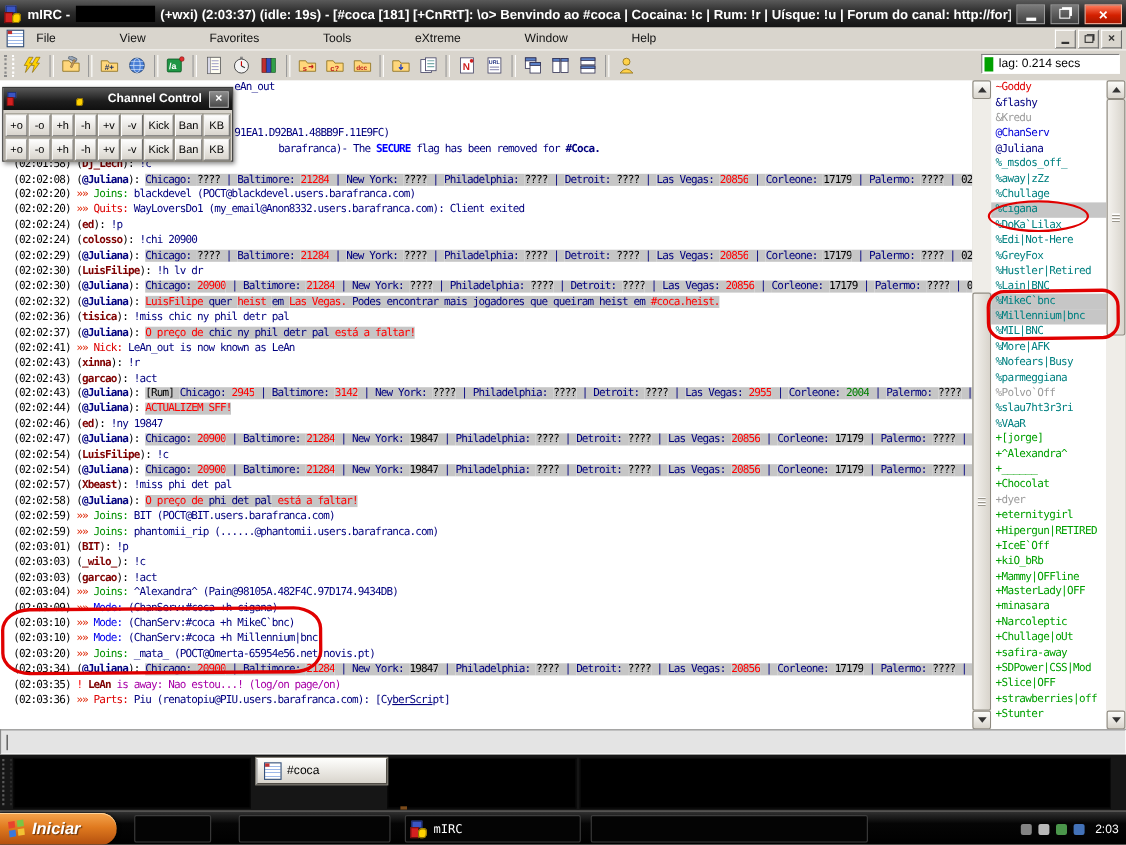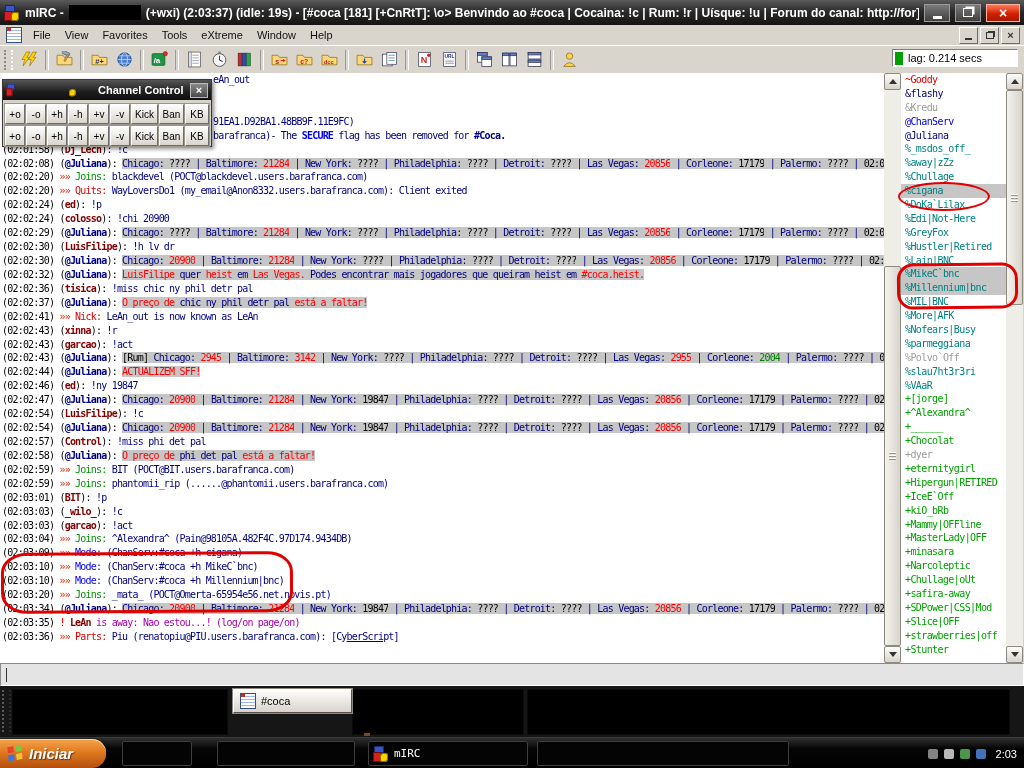--- a/index.html
+++ b/index.html
@@ -14,41 +14,41 @@
   .winbtn{height:18px;border:1px solid #9a9a9a;display:flex;align-items:center;justify-content:center;box-sizing:border-box;}
   .winbtn.min,.winbtn.rst{width:26px;background:linear-gradient(#7a7a7a,#3f3f3f);}
   .winbtn.cls{width:34px;background:linear-gradient(#ff7a5a,#d42000 55%,#a81800);border-color:#ffb09a;}
   .g-min{width:9px;height:3px;background:#fff;margin-top:9px;}
   .g-rst{width:8px;height:7px;border:1px solid #fff;box-shadow:2px -2px 0 -0.5px #fff;}
   .g-cls{color:#fff;font-weight:bold;font-size:14px;line-height:14px;}
 
   
   .menubar{position:absolute;left:0;top:25px;width:1024px;height:21px;background:#d9d5cd;border-bottom:1px solid #fff;
     display:flex;align-items:center;font-size:11px;color:#111;padding:0 2px;box-sizing:border-box;}
-  .menus{display:flex;align-items:center;flex:1;}
+  .menus{display:flex;align-items:center;flex:1;gap:44px;}
   .menu-item{padding:2px 7px;cursor:default;}
   .mdi-btns{display:flex;gap:2px;margin-right:2px;}
   .mdibtn{width:17px;height:15px;background:#d9d5cd;border:1px solid;border-color:#fff #6d6d6d #6d6d6d #fff;display:flex;align-items:center;justify-content:center;}
   .g-min2{width:7px;height:2px;background:#333;margin-top:8px;}
   .g-rst2{width:6px;height:5px;border:1px solid #333;box-shadow:1.5px -1.5px 0 -0.5px #333;}
   .g-cls2{color:#333;font-weight:bold;font-size:11px;line-height:11px;}
 
   
   .toolbar{position:absolute;left:0;top:46px;width:1024px;height:27px;background:#d9d5cd;display:flex;align-items:center;padding-left:3px;box-sizing:border-box;}
   .grip{width:5px;height:20px;margin:0 4px 0 1px;border-left:2px dotted #8a8a8a;border-right:2px dotted #fff;}
   .tbtn{width:25px;height:23px;display:flex;align-items:center;justify-content:center;flex:0 0 auto;}
   .tsep{width:2px;height:20px;border-left:1px solid #9a9a9a;border-right:1px solid #fff;margin:0 3px;flex:0 0 auto;}
   .lag{position:absolute;right:6px;top:3px;width:126px;height:18px;background:#fff;border:1px solid;border-color:#808080 #fff #fff #808080;
     display:flex;align-items:center;font-size:11px;color:#000;gap:5px;padding-left:2px;box-sizing:border-box;}
   .lag-led{width:8px;height:13px;background:#00a000;flex:0 0 auto;}
 
   
   .chat{position:absolute;left:0;top:73px;width:884px;height:590px;background:#fff;overflow:hidden;
     font-family:"DejaVu Sans Mono",monospace;font-size:10px;letter-spacing:-0.8px;color:#000;}
-  .line{height:13.93px;line-height:13.93px;white-space:nowrap;padding-left:2px;}
+  .line{height:13.93px;line-height:13.93px;white-space:nowrap;padding-left:12px;}
   .c-ts{color:#000;}
   .c-nick{color:#7f0000;font-weight:bold;}
   .c-jn{color:#00007f;font-weight:bold;}
   .c-msg{color:#00007f;}
   .c-msgu{color:#00007f;text-decoration:underline;}
   .c-arr{color:#dd2200;}
   .c-join{color:#009000;}
   .c-evt{color:#dd0000;}
   .c-mode{color:#0000ee;}
   .c-red{color:#ff0000;margin-top:36px;}
@@ -352,21 +352,21 @@
       <span>lag: 0.214 secs</span>
     </div>
   </div>
 
   <div class="chat">
     <div>
         <div class="line" style="padding-left: 213px;"><span class="c-msg">eAn_out</span></div>
         <div class="line"></div>
         <div class="line"></div>
         <div class="line" style="padding-left: 213px;"><span class="c-msg">91EA1.D92BA1.48BB9F.11E9FC)</span></div>
-        <div class="line" style="padding-left: 213px;"><span class="c-msg">barafranca)- The </span><span class="c-bblue">SECURE</span><span class="c-msg"> flag has been removed for </span><span class="c-bnavy">#Coca.</span></div>
+        <div class="line" style="padding-left: 213px; margin-left: 40px;"><span class="c-msg">barafranca)- The </span><span class="c-bblue">SECURE</span><span class="c-msg"> flag has been removed for </span><span class="c-bnavy">#Coca.</span></div>
         <div class="line"><span class="c-ts">(02:01:58) (</span><span class="c-nick">Dj_Lech</span><span class="c-ts">): </span><span class="c-msg">!c</span></div>
         <div class="line"><span class="c-ts">(02:02:08) (</span><span class="c-jn">@Juliana</span><span class="c-ts">): </span><span class="c-msg hl">Chicago: </span><span class="c-blk hl">????</span><span class="c-msg hl"> | </span><span class="c-msg hl">Baltimore: </span><span class="c-red hl">21284</span><span class="c-msg hl"> | </span><span class="c-msg hl">New York: </span><span class="c-blk hl">????</span><span class="c-msg hl"> | </span><span class="c-msg hl">Philadelphia: </span><span class="c-blk hl">????</span><span class="c-msg hl"> | </span><span class="c-msg hl">Detroit: </span><span class="c-blk hl">????</span><span class="c-msg hl"> | </span><span class="c-msg hl">Las Vegas: </span><span class="c-red hl">20856</span><span class="c-msg hl"> | </span><span class="c-msg hl">Corleone: </span><span class="c-blk hl">17179</span><span class="c-msg hl"> | </span><span class="c-msg hl">Palermo: </span><span class="c-blk hl">????</span><span class="c-msg hl"> | </span><span class="c-blk hl">02:00</span></div>
         <div class="line"><span class="c-ts">(02:02:20) </span><span class="c-arr">»» </span><span class="c-join">Joins: </span><span class="c-msg">blackdevel (POCT@blackdevel.users.barafranca.com)</span></div>
         <div class="line"><span class="c-ts">(02:02:20) </span><span class="c-arr">»» </span><span class="c-evt">Quits: </span><span class="c-msg">WayLoversDo1 (my_email@Anon8332.users.barafranca.com): Client exited</span></div>
         <div class="line"><span class="c-ts">(02:02:24) (</span><span class="c-nick">ed</span><span class="c-ts">): </span><span class="c-msg">!p</span></div>
         <div class="line"><span class="c-ts">(02:02:24) (</span><span class="c-nick">colosso</span><span class="c-ts">): </span><span class="c-msg">!chi 20900</span></div>
         <div class="line"><span class="c-ts">(02:02:29) (</span><span class="c-jn">@Juliana</span><span class="c-ts">): </span><span class="c-msg hl">Chicago: </span><span class="c-blk hl">????</span><span class="c-msg hl"> | </span><span class="c-msg hl">Baltimore: </span><span class="c-red hl">21284</span><span class="c-msg hl"> | </span><span class="c-msg hl">New York: </span><span class="c-blk hl">????</span><span class="c-msg hl"> | </span><span class="c-msg hl">Philadelphia: </span><span class="c-blk hl">????</span><span class="c-msg hl"> | </span><span class="c-msg hl">Detroit: </span><span class="c-blk hl">????</span><span class="c-msg hl"> | </span><span class="c-msg hl">Las Vegas: </span><span class="c-red hl">20856</span><span class="c-msg hl"> | </span><span class="c-msg hl">Corleone: </span><span class="c-blk hl">17179</span><span class="c-msg hl"> | </span><span class="c-msg hl">Palermo: </span><span class="c-blk hl">????</span><span class="c-msg hl"> | </span><span class="c-blk hl">02:00</span></div>
         <div class="line"><span class="c-ts">(02:02:30) (</span><span class="c-nick">LuisFilipe</span><span class="c-ts">): </span><span class="c-msg">!h lv dr</span></div>
         <div class="line"><span class="c-ts">(02:02:30) (</span><span class="c-jn">@Juliana</span><span class="c-ts">): </span><span class="c-msg hl">Chicago: </span><span class="c-red hl">20900</span><span class="c-msg hl"> | </span><span class="c-msg hl">Baltimore: </span><span class="c-red hl">21284</span><span class="c-msg hl"> | </span><span class="c-msg hl">New York: </span><span class="c-blk hl">????</span><span class="c-msg hl"> | </span><span class="c-msg hl">Philadelphia: </span><span class="c-blk hl">????</span><span class="c-msg hl"> | </span><span class="c-msg hl">Detroit: </span><span class="c-blk hl">????</span><span class="c-msg hl"> | </span><span class="c-msg hl">Las Vegas: </span><span class="c-red hl">20856</span><span class="c-msg hl"> | </span><span class="c-msg hl">Corleone: </span><span class="c-blk hl">17179</span><span class="c-msg hl"> | </span><span class="c-msg hl">Palermo: </span><span class="c-blk hl">????</span><span class="c-msg hl"> | </span><span class="c-blk hl">02:00</span></div>
         <div class="line"><span class="c-ts">(02:02:32) (</span><span class="c-jn">@Juliana</span><span class="c-ts">): </span><span class="c-red hl">LuisFilipe </span><span class="c-msg hl">quer </span><span class="c-red hl">heist </span><span class="c-msg hl">em </span><span class="c-red hl">Las Vegas. </span><span class="c-msg hl">Podes encontrar mais jogadores que queiram heist em </span><span class="c-red hl">#coca.heist.</span></div>
@@ -374,21 +374,21 @@
         <div class="line"><span class="c-ts">(02:02:37) (</span><span class="c-jn">@Juliana</span><span class="c-ts">): </span><span class="c-red hl">O preço de </span><span class="c-msg hl">chic ny phil detr pal</span><span class="c-red hl"> está a faltar!</span></div>
         <div class="line"><span class="c-ts">(02:02:41) </span><span class="c-arr">»» </span><span class="c-evt">Nick: </span><span class="c-msg">LeAn_out is now known as LeAn</span></div>
         <div class="line"><span class="c-ts">(02:02:43) (</span><span class="c-nick">xinna</span><span class="c-ts">): </span><span class="c-msg">!r</span></div>
         <div class="line"><span class="c-ts">(02:02:43) (</span><span class="c-nick">garcao</span><span class="c-ts">): </span><span class="c-msg">!act</span></div>
         <div class="line"><span class="c-ts">(02:02:43) (</span><span class="c-jn">@Juliana</span><span class="c-ts">): </span><span class="c-blk hl">[Rum] </span><span class="c-msg hl">Chicago: </span><span class="c-red hl">2945</span><span class="c-msg hl"> | </span><span class="c-msg hl">Baltimore: </span><span class="c-red hl">3142</span><span class="c-msg hl"> | </span><span class="c-msg hl">New York: </span><span class="c-blk hl">????</span><span class="c-msg hl"> | </span><span class="c-msg hl">Philadelphia: </span><span class="c-blk hl">????</span><span class="c-msg hl"> | </span><span class="c-msg hl">Detroit: </span><span class="c-blk hl">????</span><span class="c-msg hl"> | </span><span class="c-msg hl">Las Vegas: </span><span class="c-red hl">2955</span><span class="c-msg hl"> | </span><span class="c-msg hl">Corleone: </span><span class="c-grn hl">2004</span><span class="c-msg hl"> | </span><span class="c-msg hl">Palermo: </span><span class="c-blk hl">????</span><span class="c-msg hl"> | </span><span class="c-blk hl">02:00</span></div>
         <div class="line"><span class="c-ts">(02:02:44) (</span><span class="c-jn">@Juliana</span><span class="c-ts">): </span><span class="c-red hl">ACTUALIZEM SFF!</span></div>
         <div class="line"><span class="c-ts">(02:02:46) (</span><span class="c-nick">ed</span><span class="c-ts">): </span><span class="c-msg">!ny 19847</span></div>
         <div class="line"><span class="c-ts">(02:02:47) (</span><span class="c-jn">@Juliana</span><span class="c-ts">): </span><span class="c-msg hl">Chicago: </span><span class="c-red hl">20900</span><span class="c-msg hl"> | </span><span class="c-msg hl">Baltimore: </span><span class="c-red hl">21284</span><span class="c-msg hl"> | </span><span class="c-msg hl">New York: </span><span class="c-blk hl">19847</span><span class="c-msg hl"> | </span><span class="c-msg hl">Philadelphia: </span><span class="c-blk hl">????</span><span class="c-msg hl"> | </span><span class="c-msg hl">Detroit: </span><span class="c-blk hl">????</span><span class="c-msg hl"> | </span><span class="c-msg hl">Las Vegas: </span><span class="c-red hl">20856</span><span class="c-msg hl"> | </span><span class="c-msg hl">Corleone: </span><span class="c-blk hl">17179</span><span class="c-msg hl"> | </span><span class="c-msg hl">Palermo: </span><span class="c-blk hl">????</span><span class="c-msg hl"> | </span><span class="c-blk hl">02:00</span></div>
         <div class="line"><span class="c-ts">(02:02:54) (</span><span class="c-nick">LuisFilipe</span><span class="c-ts">): </span><span class="c-msg">!c</span></div>
         <div class="line"><span class="c-ts">(02:02:54) (</span><span class="c-jn">@Juliana</span><span class="c-ts">): </span><span class="c-msg hl">Chicago: </span><span class="c-red hl">20900</span><span class="c-msg hl"> | </span><span class="c-msg hl">Baltimore: </span><span class="c-red hl">21284</span><span class="c-msg hl"> | </span><span class="c-msg hl">New York: </span><span class="c-blk hl">19847</span><span class="c-msg hl"> | </span><span class="c-msg hl">Philadelphia: </span><span class="c-blk hl">????</span><span class="c-msg hl"> | </span><span class="c-msg hl">Detroit: </span><span class="c-blk hl">????</span><span class="c-msg hl"> | </span><span class="c-msg hl">Las Vegas: </span><span class="c-red hl">20856</span><span class="c-msg hl"> | </span><span class="c-msg hl">Corleone: </span><span class="c-blk hl">17179</span><span class="c-msg hl"> | </span><span class="c-msg hl">Palermo: </span><span class="c-blk hl">????</span><span class="c-msg hl"> | </span><span class="c-blk hl">02:00</span></div>
-        <div class="line"><span class="c-ts">(02:02:57) (</span><span class="c-nick">Control</span><span class="c-ts">): </span><span class="c-msg">!miss phi det pal</span></div>
+        <div class="line"><span class="c-ts">(02:02:57) (</span><span class="c-nick">Xbeast</span><span class="c-ts">): </span><span class="c-msg">!miss phi det pal</span></div>
         <div class="line"><span class="c-ts">(02:02:58) (</span><span class="c-jn">@Juliana</span><span class="c-ts">): </span><span class="c-red hl">O preço de </span><span class="c-msg hl">phi det pal</span><span class="c-red hl"> está a faltar!</span></div>
         <div class="line"><span class="c-ts">(02:02:59) </span><span class="c-arr">»» </span><span class="c-join">Joins: </span><span class="c-msg">BIT (POCT@BIT.users.barafranca.com)</span></div>
         <div class="line"><span class="c-ts">(02:02:59) </span><span class="c-arr">»» </span><span class="c-join">Joins: </span><span class="c-msg">phantomii_rip (......@phantomii.users.barafranca.com)</span></div>
         <div class="line"><span class="c-ts">(02:03:01) (</span><span class="c-nick">BIT</span><span class="c-ts">): </span><span class="c-msg">!p</span></div>
         <div class="line"><span class="c-ts">(02:03:03) (</span><span class="c-nick">_wilo_</span><span class="c-ts">): </span><span class="c-msg">!c</span></div>
         <div class="line"><span class="c-ts">(02:03:03) (</span><span class="c-nick">garcao</span><span class="c-ts">): </span><span class="c-msg">!act</span></div>
         <div class="line"><span class="c-ts">(02:03:04) </span><span class="c-arr">»» </span><span class="c-join">Joins: </span><span class="c-msg">^Alexandra^ (Pain@98105A.482F4C.97D174.9434DB)</span></div>
         <div class="line"><span class="c-ts">(02:03:09) </span><span class="c-arr">»» </span><span class="c-mode">Mode: </span><span class="c-msg">(ChanServ:#coca +h cigana)</span></div>
         <div class="line"><span class="c-ts">(02:03:10) </span><span class="c-arr">»» </span><span class="c-mode">Mode: </span><span class="c-msg">(ChanServ:#coca +h MikeC`bnc)</span></div>
         <div class="line"><span class="c-ts">(02:03:10) </span><span class="c-arr">»» </span><span class="c-mode">Mode: </span><span class="c-msg">(ChanServ:#coca +h Millennium|bnc)</span></div>

